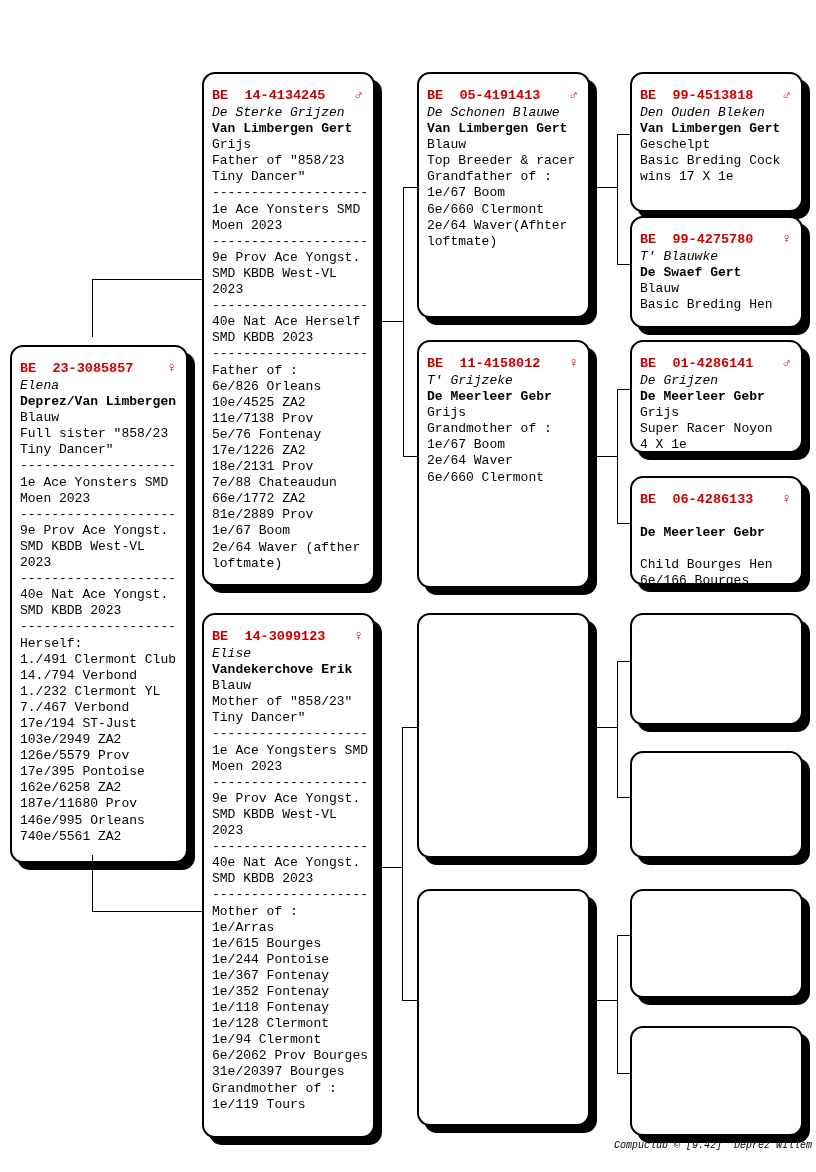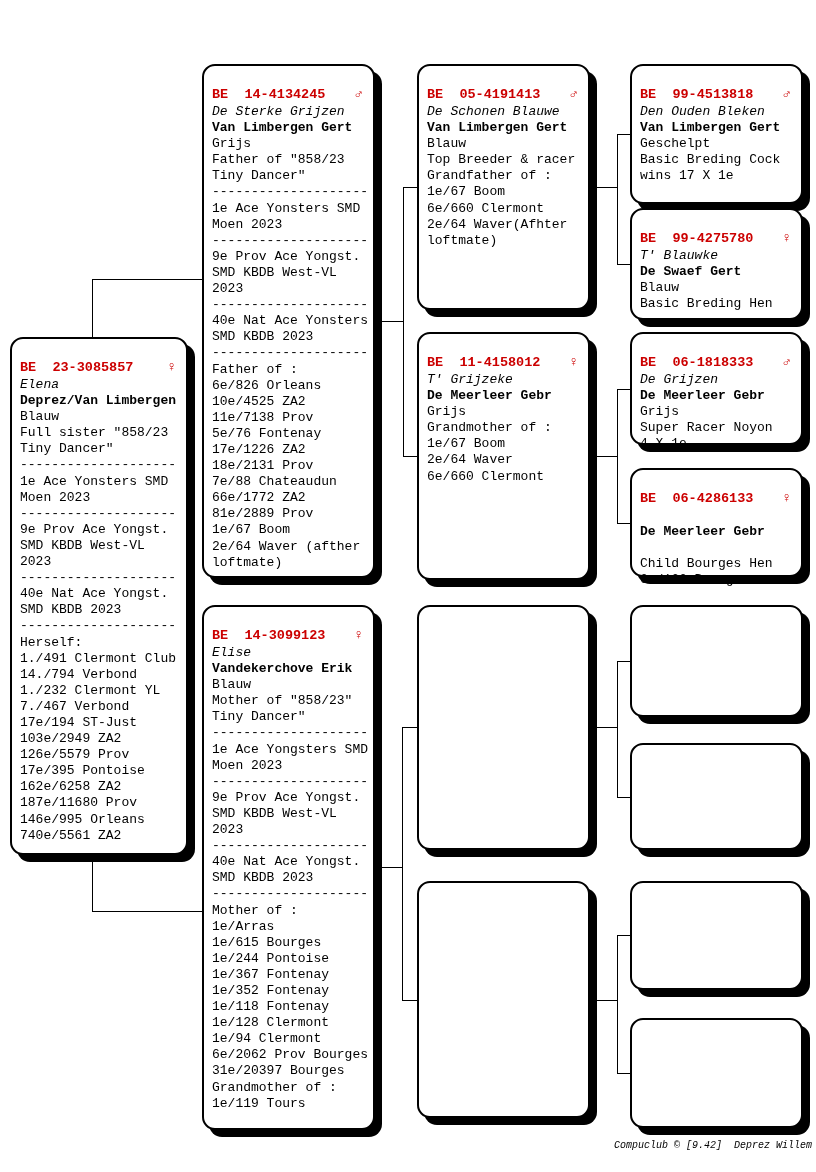--- a/index.html
+++ b/index.html
@@ -9,21 +9,21 @@
     overflow:hidden;
   }
   .page-title {
     position:absolute; left:0; right:0; top:8px; text-align:center;
     font-family:"Liberation Sans","DejaVu Sans",sans-serif;
     font-size:21px; color:#000; letter-spacing:0.5px;
   }
   .pbox {
     position:absolute; background:#fff; border:2px solid #000;
     border-radius:13px; box-shadow:7px 7px 0 0 #000;
-    padding:20px 0 0 8px; box-sizing:border-box;
+    padding:13px 0 0 8px; box-sizing:border-box;margin-top:8px;
   }
   .box-head { white-space:pre; font-size:13.5px; font-weight:bold;
     color:var(--red,#cc0000); line-height:17px; padding-right:10px; }
   .box-head .sex { float:right; font-size:14px; font-weight:bold; }
   .box-body { margin-top:1px; }
   .line { white-space:pre; font-size:13px; line-height:16.1px; color:#000; }
   .line.i { font-style:italic; }
   .line.b { font-weight:bold; }
   .cline { position:absolute; background:#000; }
   .owner-block { position:absolute; left:8px; top:1034px; color:#000; }
@@ -85,21 +85,21 @@
         <div class="line">Father of "858/23</div>
         <div class="line">Tiny Dancer"</div>
         <div class="line">--------------------</div>
         <div class="line">1e Ace Yonsters SMD</div>
         <div class="line">Moen 2023</div>
         <div class="line">--------------------</div>
         <div class="line">9e Prov Ace Yongst.</div>
         <div class="line">SMD KBDB West-VL</div>
         <div class="line">2023</div>
         <div class="line">--------------------</div>
-        <div class="line">40e Nat Ace Yonsters</div>
+        <div class="line">40e Nat Ace Herself</div>
         <div class="line">SMD KBDB 2023</div>
         <div class="line">--------------------</div>
         <div class="line">Father of :</div>
         <div class="line">6e/826 Orleans</div>
         <div class="line">10e/4525 ZA2</div>
         <div class="line">11e/7138 Prov</div>
         <div class="line">5e/76 Fontenay</div>
         <div class="line">17e/1226 ZA2</div>
         <div class="line">18e/2131 Prov</div>
         <div class="line">7e/88 Chateaudun</div>
@@ -187,21 +187,21 @@
   <div class="pbox" style="left:630px;top:208px;width:173px;height:112px;">
     <div class="box-head"><span class="ring">BE  99-4275780</span><span class="sex">♀</span></div>
     <div class="box-body">
         <div class="line i">T' Blauwke</div>
         <div class="line b">De Swaef Gert</div>
         <div class="line">Blauw</div>
         <div class="line">Basic Breding Hen</div>
       </div>
   </div>
   <div class="pbox" style="left:630px;top:332px;width:173px;height:113px;">
-    <div class="box-head"><span class="ring">BE  06-1818333</span><span class="sex">♂</span></div>
+    <div class="box-head"><span class="ring">BE  01-4286141</span><span class="sex">♂</span></div>
     <div class="box-body">
         <div class="line i">De Grijzen</div>
         <div class="line b">De Meerleer Gebr</div>
         <div class="line">Grijs</div>
         <div class="line">Super Racer Noyon</div>
         <div class="line">4 X 1e</div>
       </div>
   </div>
   <div class="pbox" style="left:630px;top:468px;width:173px;height:109px;">
     <div class="box-head"><span class="ring">BE  06-4286133</span><span class="sex">♀</span></div>

